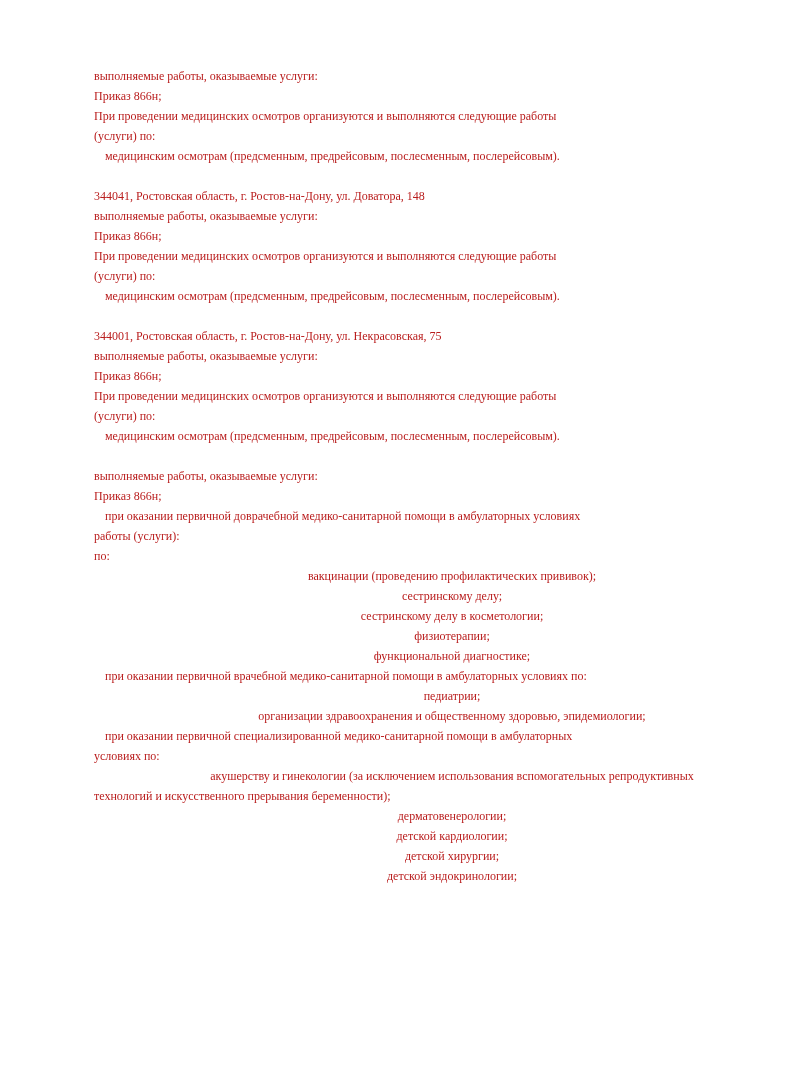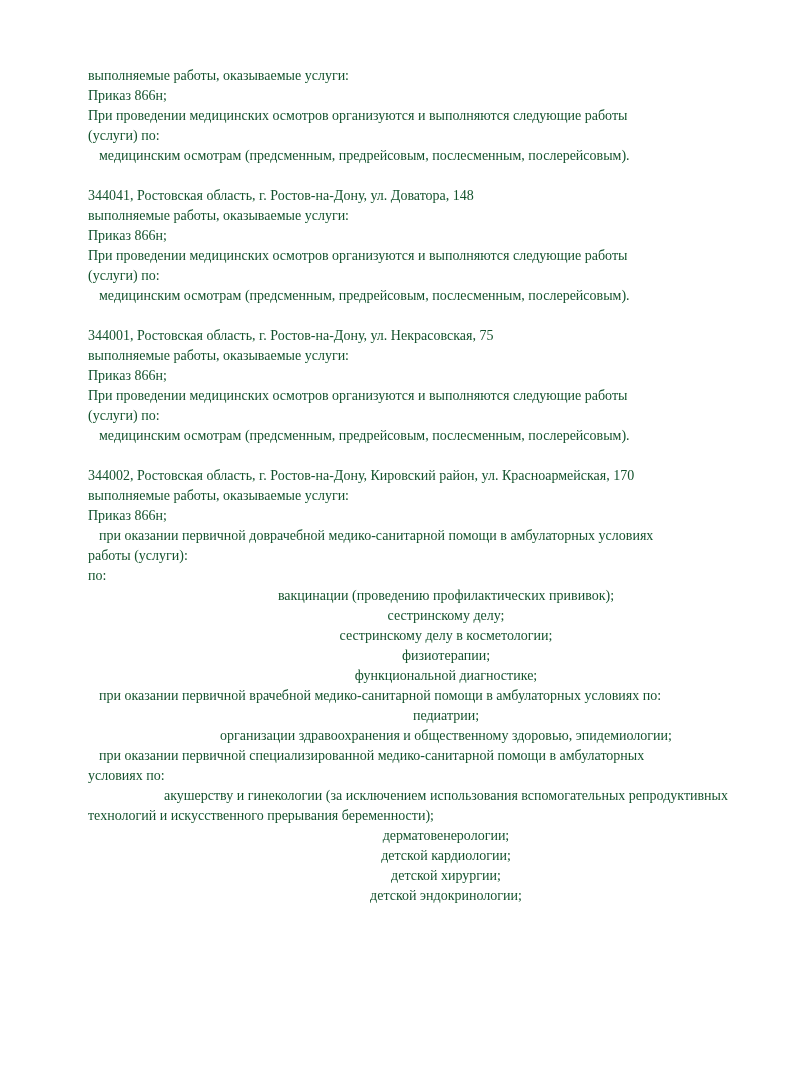--- a/index.html
+++ b/index.html
@@ -11,25 +11,25 @@
   .page {
     position: relative;
     width: 812px;
     height: 1080px;
     background: #ffffff;
     overflow: hidden;
     font-family: "Liberation Serif", "DejaVu Serif", serif;
   }
   .doc {
     position: absolute;
-    left: 88px;
+    left: 94px;
     top: 66px;
     width: 696px;
-    color: #14532d;
-    font-size: 14px;
+    color: #b91c1c;
+    font-size: 12px;
     line-height: 20px;
   }
   .section {
     margin-bottom: 20px;
   }
   .section:last-child {
     margin-bottom: 0;
   }
   .line {
     white-space: nowrap;
@@ -61,21 +61,20 @@
       </div>
       <div class="section">
         <div class="line indent-0">344001, Ростовская область, г. Ростов-на-Дону, ул. Некрасовская, 75</div>
         <div class="line indent-0">выполняемые работы, оказываемые услуги:</div>
         <div class="line indent-0">Приказ 866н;</div>
         <div class="line indent-0">При проведении медицинских осмотров организуются и выполняются следующие работы</div>
         <div class="line indent-0">(услуги) по:</div>
         <div class="line indent-1">медицинским осмотрам (предсменным, предрейсовым, послесменным, послерейсовым).</div>
       </div>
       <div class="section">
-        <div class="line indent-0">344002, Ростовская область, г. Ростов-на-Дону, Кировский район, ул. Красноармейская, 170</div>
         <div class="line indent-0">выполняемые работы, оказываемые услуги:</div>
         <div class="line indent-0">Приказ 866н;</div>
         <div class="line indent-1">при оказании первичной доврачебной медико-санитарной помощи в амбулаторных условиях</div>
         <div class="line indent-0">работы (услуги):</div>
         <div class="line indent-0">по:</div>
         <div class="line indent-2">вакцинации (проведению профилактических прививок);</div>
         <div class="line indent-2">сестринскому делу;</div>
         <div class="line indent-2">сестринскому делу в косметологии;</div>
         <div class="line indent-2">физиотерапии;</div>
         <div class="line indent-2">функциональной диагностике;</div>

